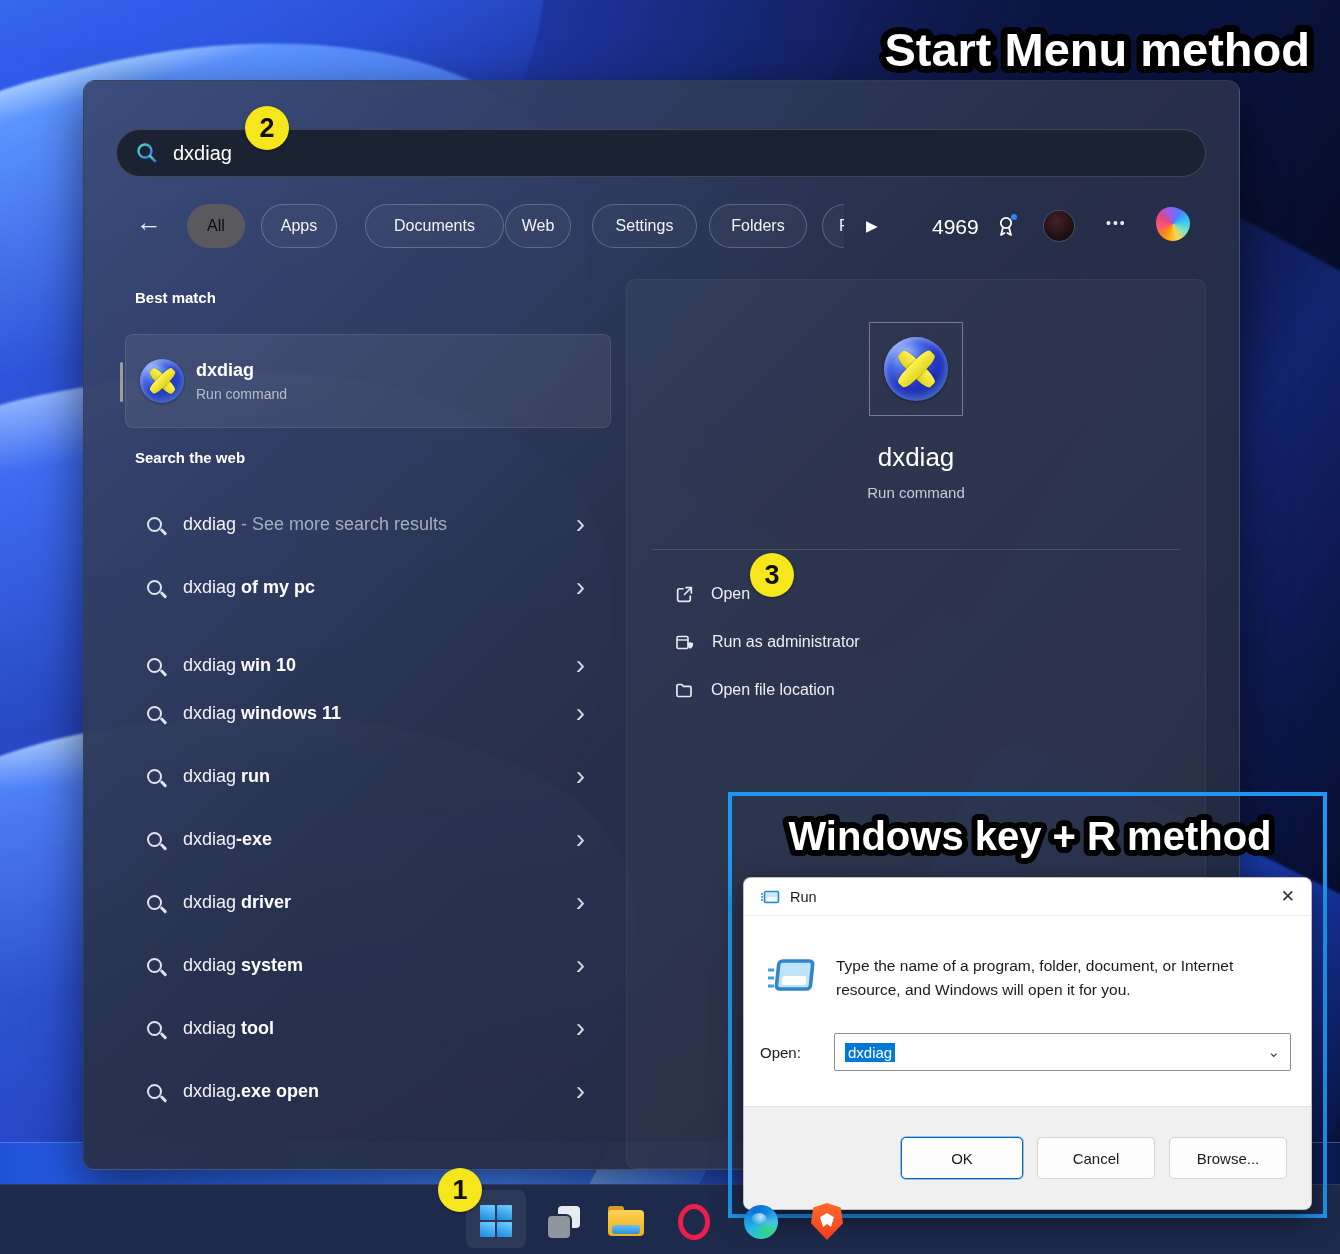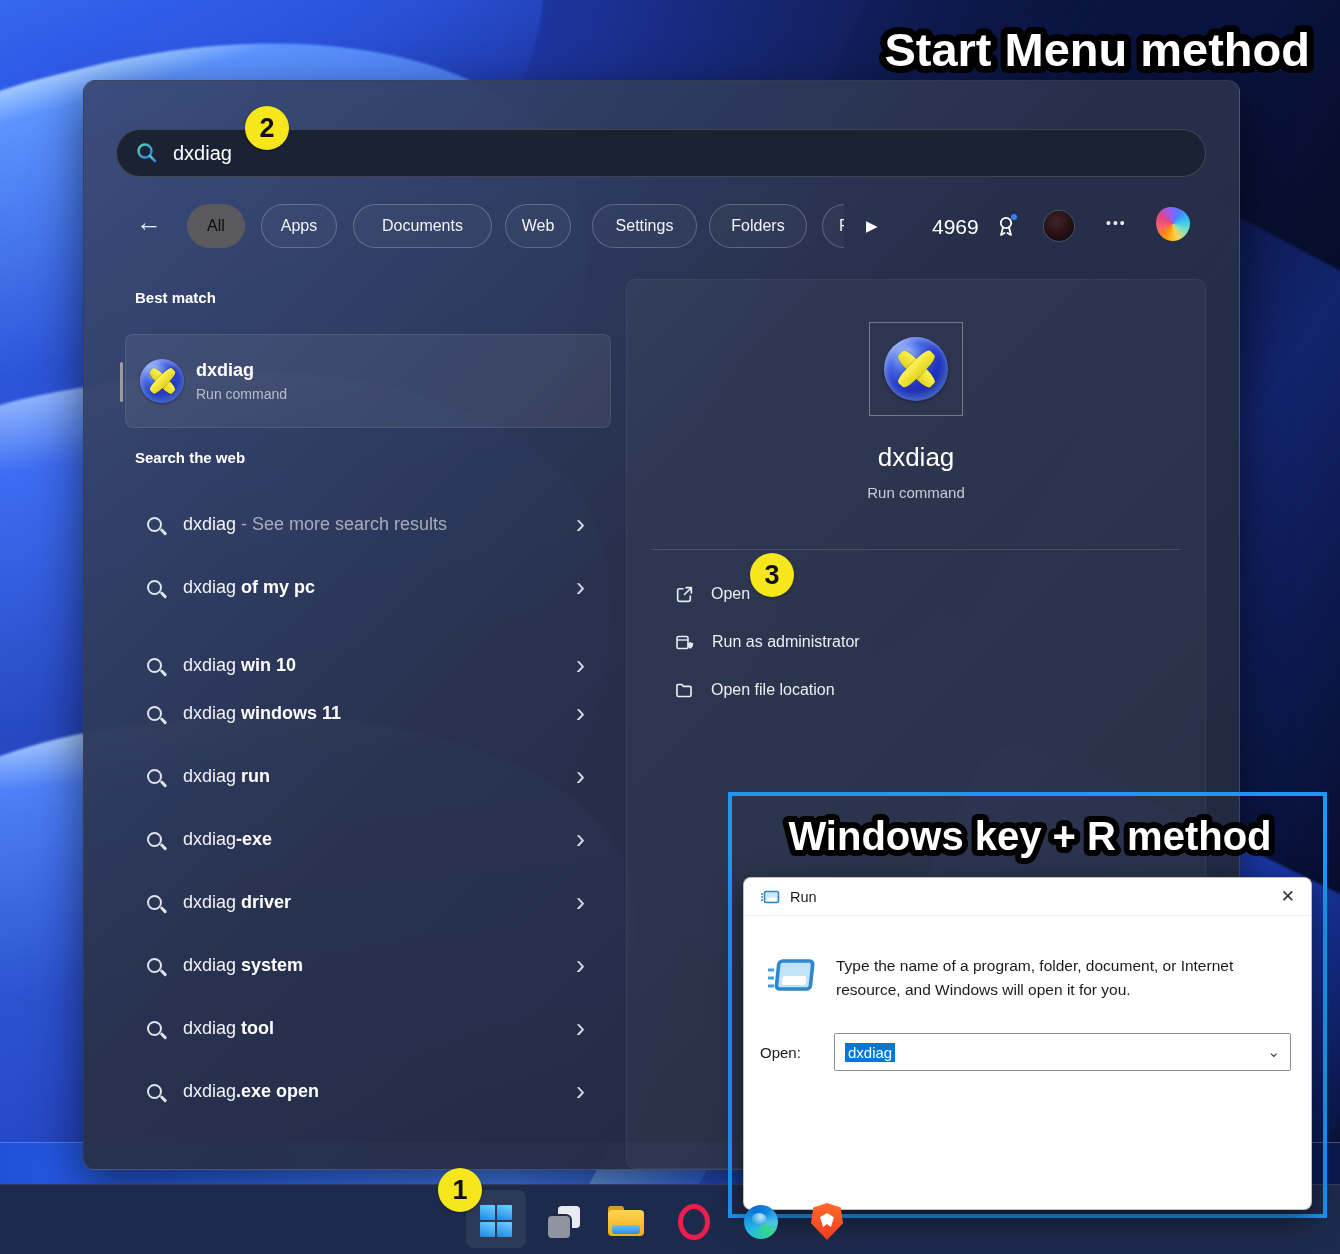--- a/index.html
+++ b/index.html
@@ -190,21 +190,21 @@
           </defs>
         <circle cx="10" cy="10" r="6.5" fill="none" stroke="url(#mg)" stroke-width="2.4"></circle>
         <line x1="15.2" y1="15.2" x2="20" y2="20" stroke="url(#mg)" stroke-width="2.6" stroke-linecap="round"></line>
       </svg>
       <span class="q">dxdiag</span>
     </div>
 
     <span class="backarrow">←</span>
     <div class="pill sel" style="left:103px;width:58px;">All</div>
     <div class="pill" style="left:177px;width:76px;">Apps</div>
-    <div class="pill" style="left:269px;width:139px;">Documents</div>
+    <div class="pill" style="left:281px;width:139px;">Documents</div>
     <div class="pill" style="left:421px;width:66px;">Web</div>
     <div class="pill" style="left:508px;width:105px;">Settings</div>
     <div class="pill" style="left:625px;width:98px;">Folders</div>
     <div class="pill cut" style="left:738px;width:22px;">P</div>
     <span class="playchev">▶</span>
     <div class="rewards">
       <span>4969</span>
       <svg width="23" height="26" viewBox="0 0 23 26">
         <circle cx="11" cy="10" r="5.2" fill="none" stroke="#fff" stroke-width="1.8"></circle>
         <path d="M8 14.5 L6 22 l3.5-2 M14 14.5 L16 22 l-3.5-2" stroke="#fff" stroke-width="1.8" fill="none" stroke-linecap="round" stroke-linejoin="round"></path>
@@ -343,20 +343,25 @@
     </svg>
 
     <div class="rd-desc">Type the name of a program, folder, document, or Internet resource, and Windows will open it for you.</div>
 
     <span class="rd-openlabel">Open:</span>
     <div class="rd-combo">
       <span class="rd-sel">dxdiag</span>
       <span class="rd-combo-chev">⌄</span>
     </div>
 
+    <div class="rd-footer">
+      <div class="rd-btn rd-ok">OK</div>
+      <div class="rd-btn rd-cancel">Cancel</div>
+      <div class="rd-btn rd-browse">Browse...</div>
+    </div>
   </div>
 
   <div class="taskbar"></div>
   <div class="start-hl"></div>
   <div class="tb-ic winlogo">
     <span></span>
       <span></span>
       <span></span>
       <span></span>
   </div>

